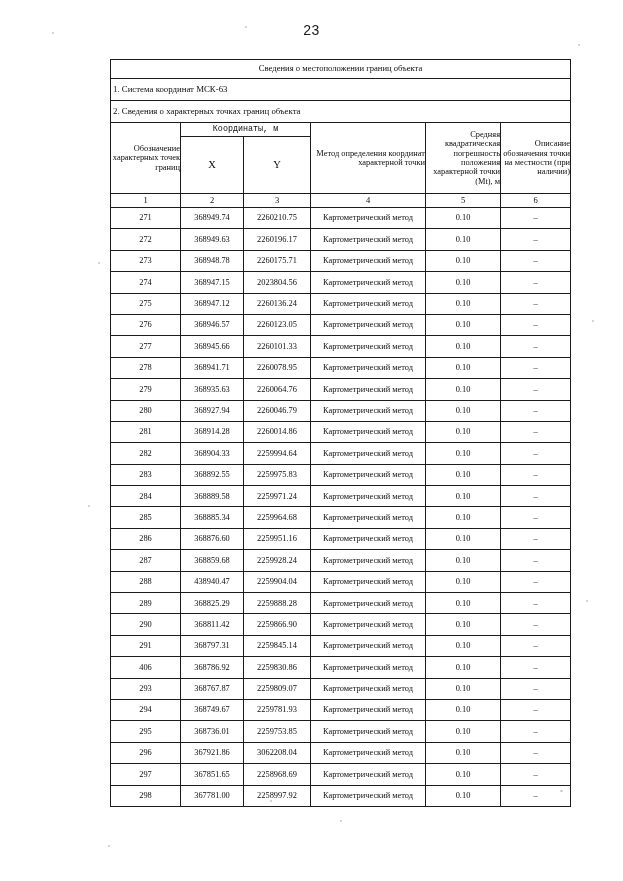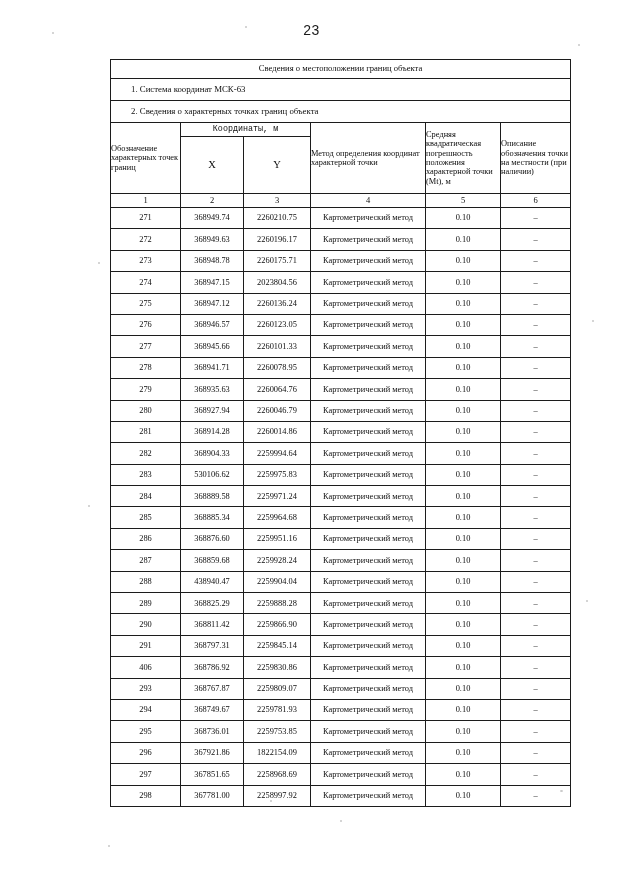--- a/index.html
+++ b/index.html
@@ -54,24 +54,24 @@
     height: 18px;
     text-align: center;
     font-size: 8.6px;
     padding: 0 4px;
     margin-left: 28px;
   }
   .section-row td {
     height: 19px;
     text-align: left;
     font-size: 8.8px;
-    padding: 1px 20px;
+    padding: 1px 2px;
   }
   .hdr-cell {
-    text-align: left;
+    text-align: right;
     font-size: 8.4px;
     padding: 2px 2px;
     vertical-align: top;
   }
   .hdr-coord-top {
     text-align: center;
     font-size: 8.4px;
     height: 13px;
     padding: 1px 2px;
     font-family: Liberation Mono, monospace;
@@ -268,21 +268,21 @@
       <tr class="data-row">
         <td>282</td>
         <td>368904.33</td>
         <td>2259994.64</td>
         <td class="method-cell">Картометрический метод</td>
         <td>0.10</td>
         <td class="dash-cell">–</td>
       </tr>
       <tr class="data-row">
         <td>283</td>
-        <td>530106.62</td>
+        <td>368892.55</td>
         <td>2259975.83</td>
         <td class="method-cell">Картометрический метод</td>
         <td>0.10</td>
         <td class="dash-cell">–</td>
       </tr>
       <tr class="data-row">
         <td>284</td>
         <td>368889.58</td>
         <td>2259971.24</td>
         <td class="method-cell">Картометрический метод</td>
@@ -373,21 +373,21 @@
         <td>295</td>
         <td>368736.01</td>
         <td>2259753.85</td>
         <td class="method-cell">Картометрический метод</td>
         <td>0.10</td>
         <td class="dash-cell">–</td>
       </tr>
       <tr class="data-row">
         <td>296</td>
         <td>367921.86</td>
-        <td>1822154.09</td>
+        <td>3062208.04</td>
         <td class="method-cell">Картометрический метод</td>
         <td>0.10</td>
         <td class="dash-cell">–</td>
       </tr>
       <tr class="data-row">
         <td>297</td>
         <td>367851.65</td>
         <td>2258968.69</td>
         <td class="method-cell">Картометрический метод</td>
         <td>0.10</td>

